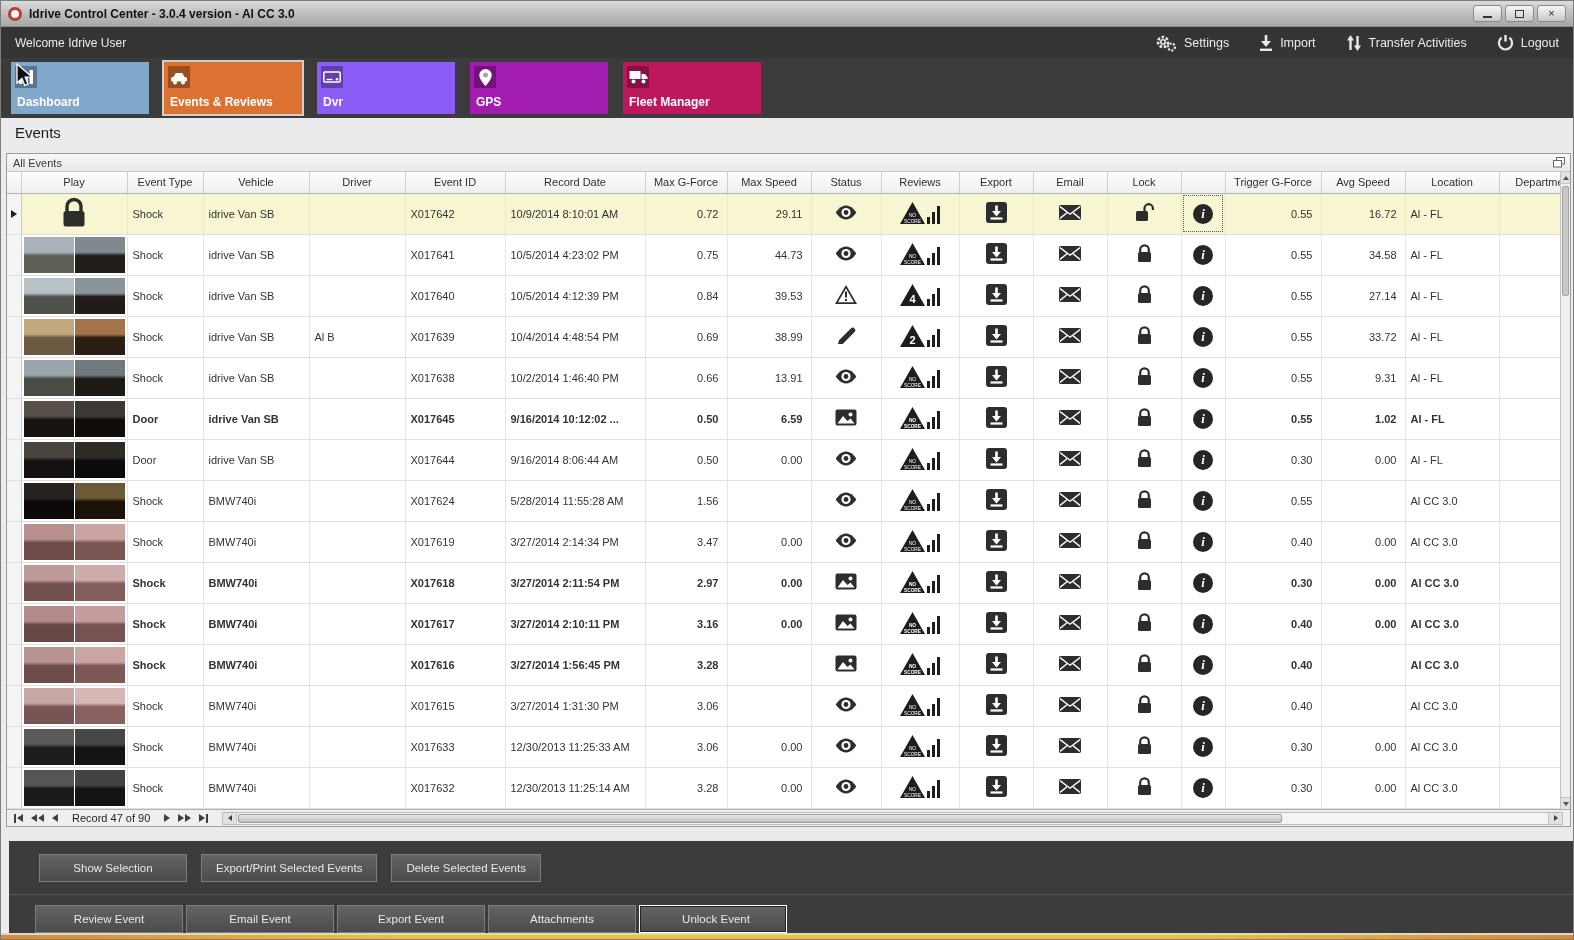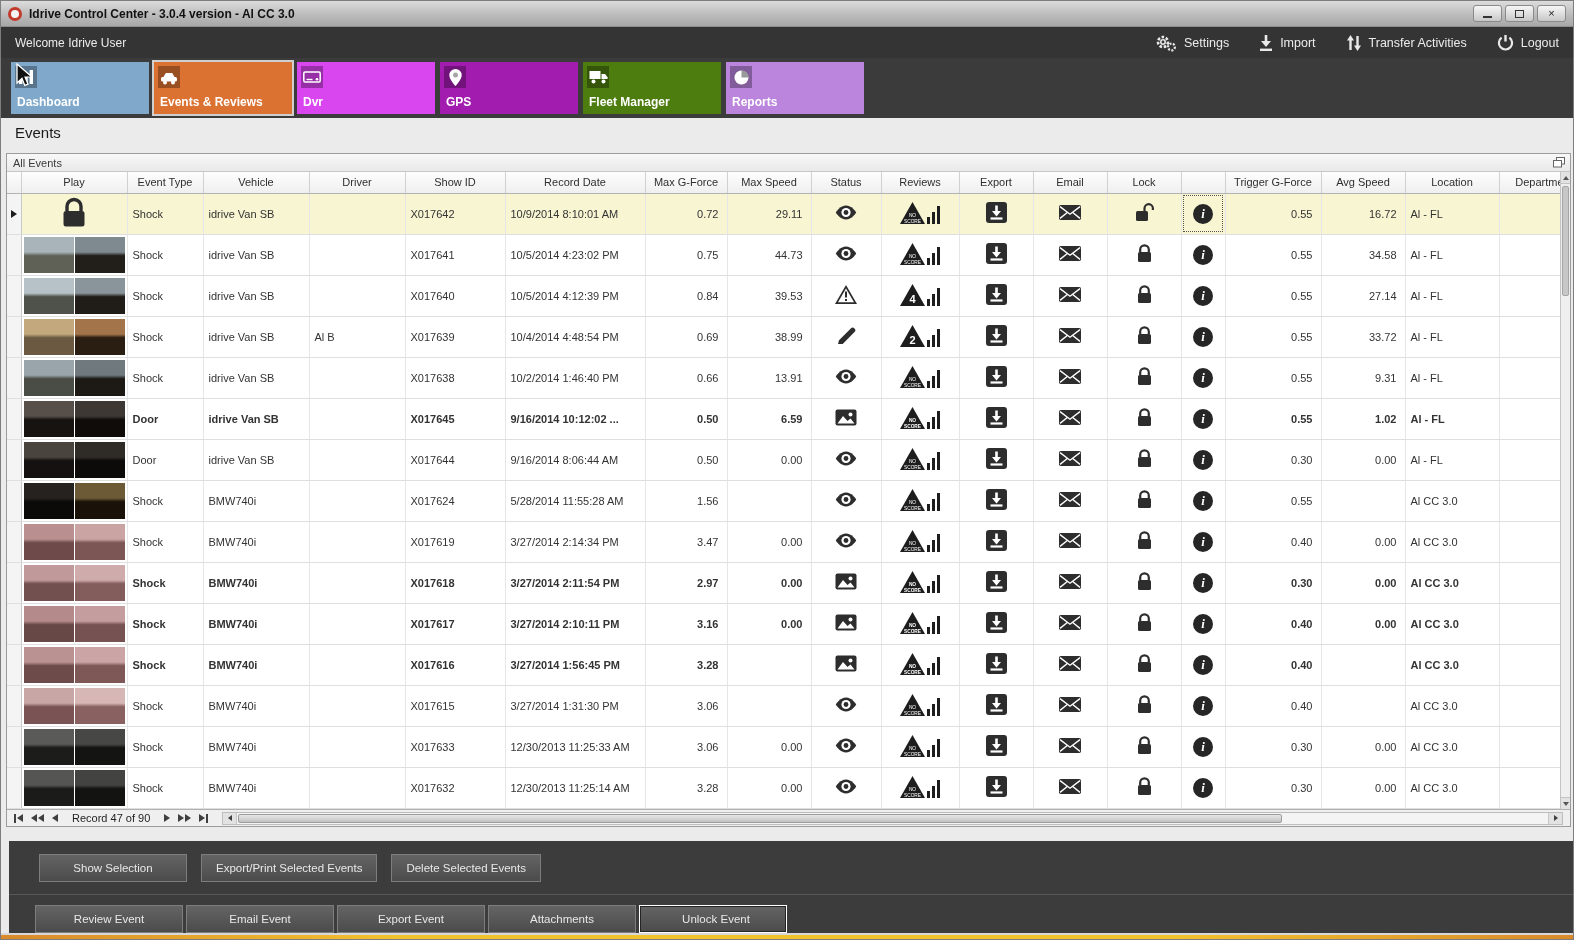--- a/index.html
+++ b/index.html
@@ -23,21 +23,21 @@
   .winbtn .maxbox{width:9px;height:8px;border:1.5px solid #333;}
   
   .topbar{position:absolute;left:0;top:26px;right:0;height:31px;background:#343434;
     display:flex;align-items:center;padding:0 14px;color:#ececec;}
   .welcome{font-size:12px;}
   .topbar .sp{flex:1;}
   .tb-item{display:flex;align-items:center;gap:7px;margin-left:30px;font-size:12.5px;cursor:pointer;}
   .tb-ic{display:flex;align-items:center;}
   
   .tilebar{position:absolute;left:0;top:57px;right:0;height:60px;background:#3b3b3b;
-    display:flex;align-items:flex-start;padding:4px 0 0 10px;gap:5px;}
+    display:flex;align-items:flex-start;padding:4px 0 0 10px;gap:15px;}
   .tile{width:138px;height:52px;position:relative;cursor:pointer;flex:0 0 auto;}
   .tile.selected{outline:2px solid #cfcfcf;}
   .tile-icon{position:absolute;left:4px;top:4px;width:22px;height:22px;background:rgba(0,0,0,0.3);
     display:flex;align-items:center;justify-content:center;}
   .tile-label{position:absolute;left:6px;bottom:5px;color:#fff;font-weight:bold;font-size:12px;white-space:nowrap;}
   .cursor{position:absolute;left:14px;top:62px;z-index:50;pointer-events:none;}
   
   .content{position:absolute;left:0;top:117px;right:0;bottom:0;background:#ebebeb;}
   .page-title{position:absolute;left:14px;top:6px;font-size:15px;font-weight:400;color:#1a1a1a;}
   
@@ -185,58 +185,49 @@
       <span class="tile-icon">
         <svg width="18" height="15" viewBox="0 0 18 15">
           <path d="M3.5 7 5.8 3h6.4L14.5 7z" fill="#fff"></path>
           <rect x="1" y="7" width="16" height="4.6" rx="1.6" fill="#fff"></rect>
           <circle cx="5" cy="12.4" r="2" fill="#fff"></circle>
           <circle cx="13" cy="12.4" r="2" fill="#fff"></circle>
         </svg>
       </span>
       <span class="tile-label">Events &amp; Reviews</span>
     </div>
-    <div class="tile" style="background: #d946ef;">
+    <div class="tile" style="background: #8b5cf6;">
       <span class="tile-icon">
         <svg width="18" height="12" viewBox="0 0 18 12">
           <rect x="0.8" y="1" width="16.4" height="10" rx="1.2" fill="none" stroke="#fff" stroke-width="1.5"></rect>
           <path d="M3.5 8.5h6" stroke="#fff" stroke-width="1.4"></path>
           <circle cx="14" cy="8.2" r="1.3" fill="#fff"></circle>
         </svg>
       </span>
       <span class="tile-label">Dvr</span>
     </div>
     <div class="tile" style="background: #a21caf;">
       <span class="tile-icon">
         <svg width="13" height="17" viewBox="0 0 13 17">
           <path d="M6.5 0A6.2 6.2 0 0 0 .3 6.2C.3 10.6 6.5 17 6.5 17s6.2-6.4 6.2-10.8A6.2 6.2 0 0 0 6.5 0z" fill="#fff"></path>
           <circle cx="6.5" cy="6" r="2.5" fill="rgba(0,0,0,0.35)"></circle>
         </svg>
       </span>
       <span class="tile-label">GPS</span>
     </div>
-    <div class="tile" style="background: #4d7c0f; padding-left: 16px;">
+    <div class="tile" style="background: #be185d; padding-left: 16px;">
       <span class="tile-icon">
         <svg width="19" height="14" viewBox="0 0 19 14">
           <rect x="0.5" y="1" width="11" height="8" fill="#fff"></rect>
           <path d="M12.5 4h3.6L18.5 7.2V9h-6z" fill="#fff"></path>
           <circle cx="4.5" cy="11.6" r="2" fill="#fff"></circle>
           <circle cx="14.5" cy="11.6" r="2" fill="#fff"></circle>
         </svg>
       </span>
       <span class="tile-label">Fleet Manager</span>
-    </div>
-    <div class="tile" style="background: rgb(187, 133, 221);">
-      <span class="tile-icon">
-        <svg width="15" height="15" viewBox="0 0 15 15">
-          <circle cx="7.5" cy="7.5" r="7" fill="#fff"></circle>
-          <path d="M7.5 7.5V.5A7 7 0 0 1 14.5 7.5z" fill="rgba(0,0,0,0.4)"></path>
-        </svg>
-      </span>
-      <span class="tile-label">Reports</span>
     </div>
   </div>
 <div class="cursor">
   <svg width="18" height="26" viewBox="0 0 18 26">
       <path d="M2 1v19l5-4.6 2.8 7 3.2-1.3-2.9-6.9 6.9-.2z" fill="#111" stroke="#fff" stroke-width="1.3"></path>
     </svg>
 </div>
 
 <div class="content">
   <div class="page-title">Events</div>
@@ -274,21 +265,21 @@
             <col style="width: 94px;">
             <col style="width: 90px;">
           </colgroup>
           <thead>
             <tr>
               <th></th>
               <th>Play</th>
               <th>Event Type</th>
               <th>Vehicle</th>
               <th>Driver</th>
-              <th>Show ID</th>
+              <th>Event ID</th>
               <th>Record Date</th>
               <th>Max G-Force</th>
               <th>Max Speed</th>
               <th>Status</th>
               <th>Reviews</th>
               <th>Export</th>
               <th>Email</th>
               <th>Lock</th>
               <th></th>
               <th>Trigger G-Force</th>

